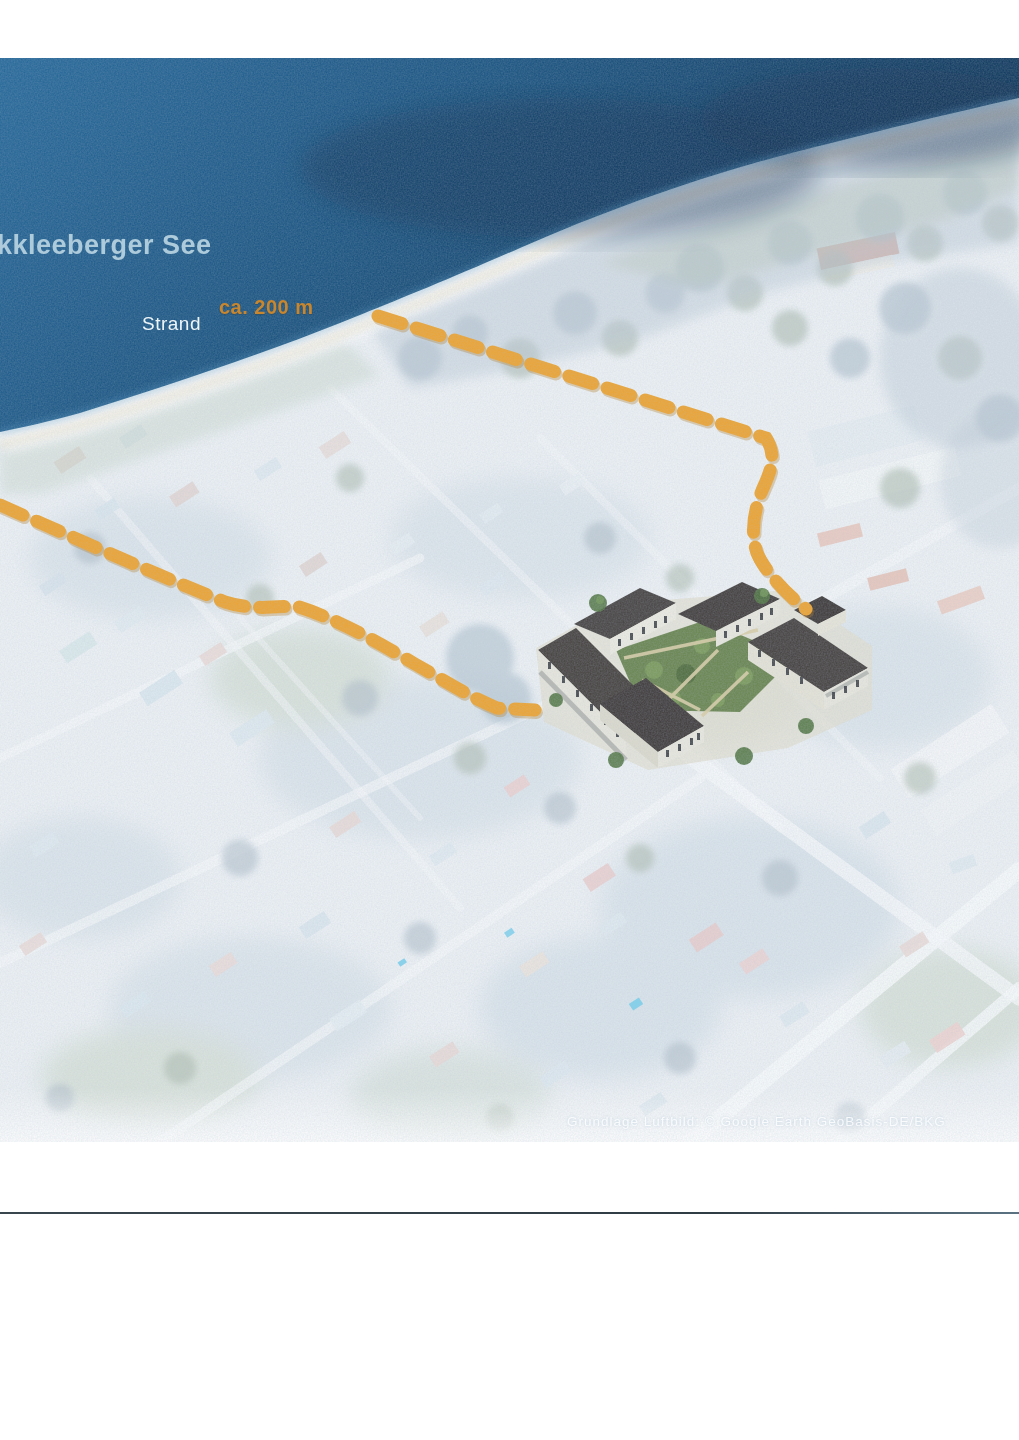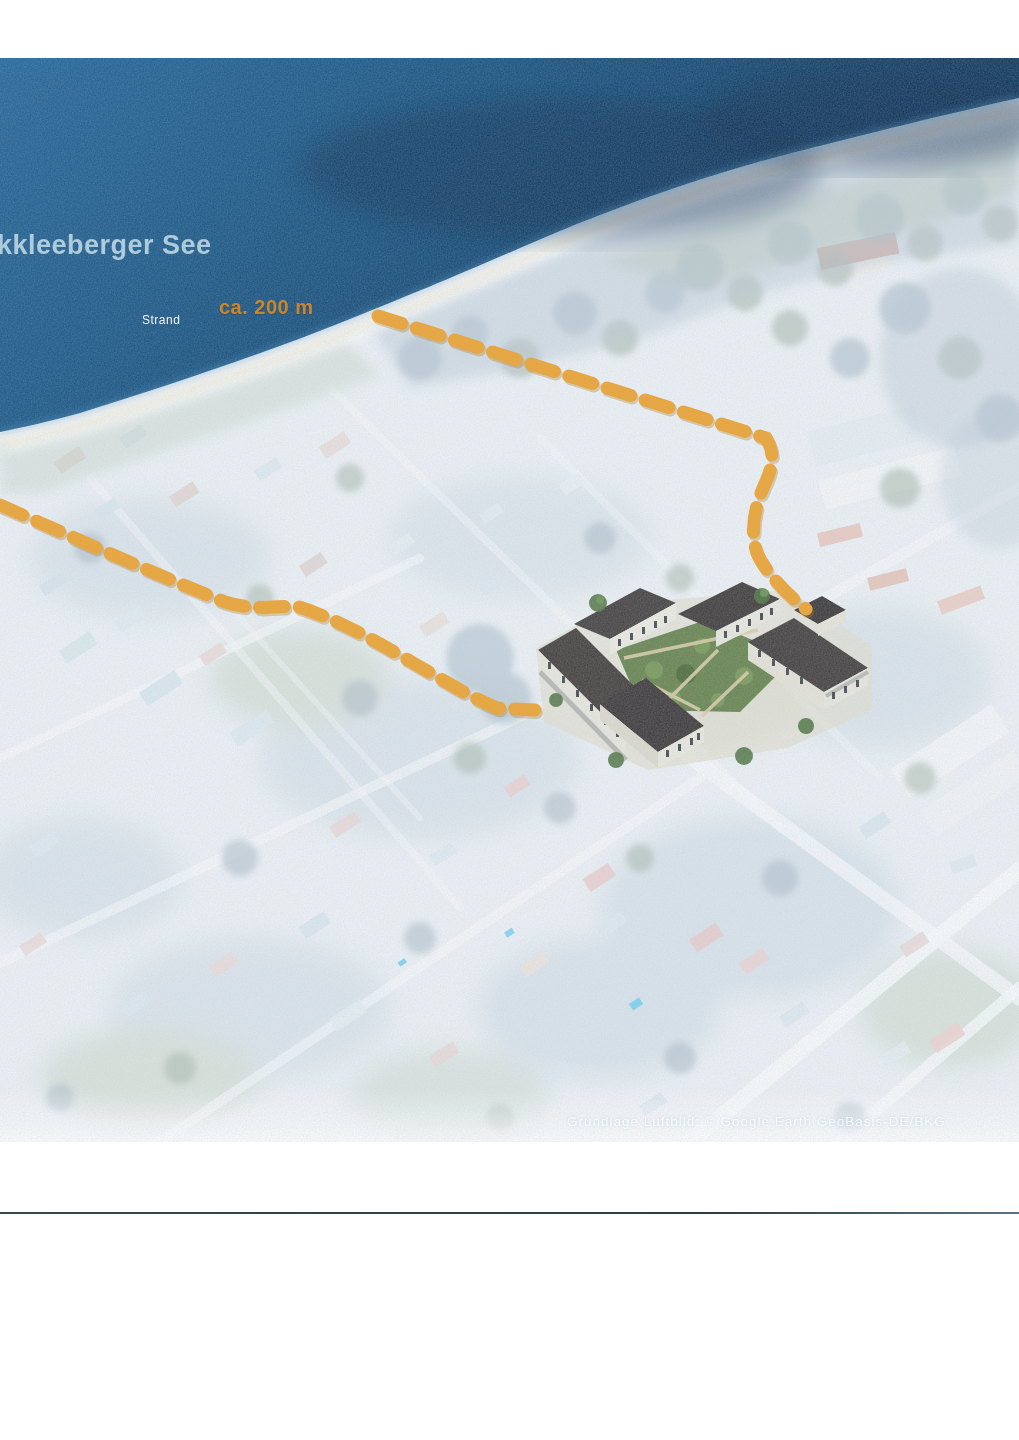--- a/index.html
+++ b/index.html
@@ -1,21 +1,21 @@
 <!DOCTYPE html>
 <html><head>
 <meta charset="utf-8">
 <style>
   html,body{margin:0;padding:0;background:#ffffff;}
   body{width:1019px;height:1440px;position:relative;font-family:"Liberation Sans",sans-serif;overflow:hidden;}
   .photo{position:absolute;left:0;top:58px;width:1019px;height:1084px;background:#701a75;overflow:hidden;}
   .photo svg{position:absolute;left:0;top:0;display:block;}
   .lbl{position:absolute;white-space:nowrap;}
   .lake-lbl{left:-3px;top:172px;font-size:27px;font-weight:600;color:#aecbdb;letter-spacing:.5px;}
-  .strand-lbl{left:142px;top:255px;font-size:12px;font-weight:400;color:#eef5f8;letter-spacing:.5px;}
+  .strand-lbl{left:142px;top:255px;font-size:19px;font-weight:400;color:#eef5f8;letter-spacing:.5px;}
   .dist-lbl{left:219px;top:238px;font-size:20px;font-weight:700;color:#c8862f;letter-spacing:.5px;text-shadow:0 1px 1px rgba(60,40,0,.25);}
   .attr-lbl{left:552px;top:1056px;font-size:13.5px;color:rgba(255,255,255,.82);letter-spacing:1px;text-shadow:0 0 3px rgba(160,190,210,.6);margin-left:15px;}
   .divider{position:absolute;left:0;top:1212px;width:1019px;height:2px;background:linear-gradient(to right,#39464e,#2f3c44 70%,#5a7282);}
   .margin-top{position:absolute;left:0;top:0;width:1019px;height:58px;background:#fff;}
   .margin-bottom{position:absolute;left:0;top:1142px;width:1019px;height:298px;background:#fff;}
 </style>
 </head>
 <body>
 
 <div class="margin-top"></div>

